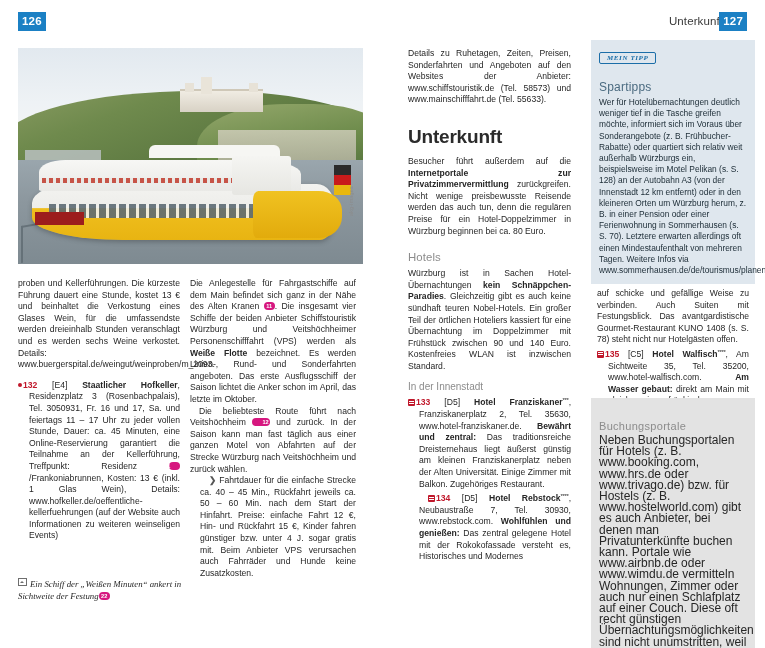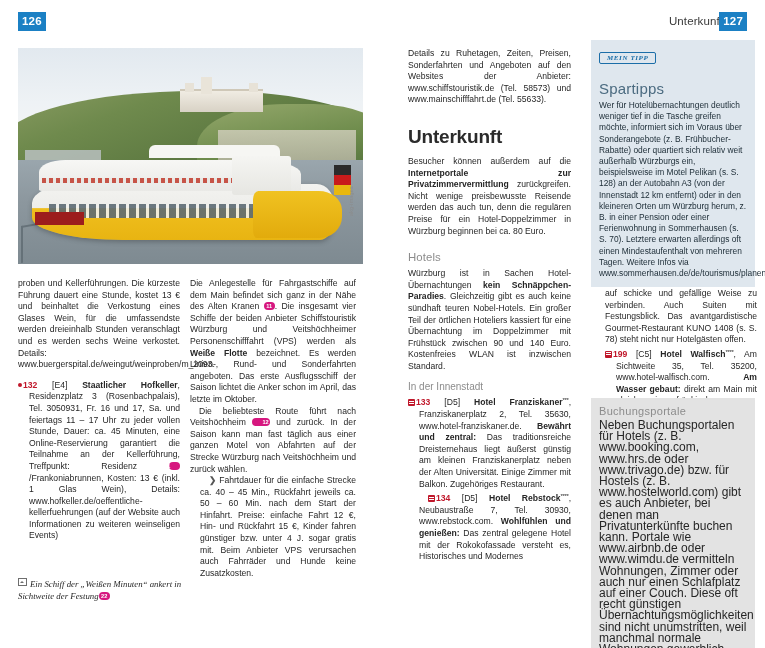--- a/index.html
+++ b/index.html
@@ -329,21 +329,21 @@
     color: #1b6ea8;
     font-family: "Liberation Serif", serif;
     font-style: italic;
     font-weight: 700;
     font-size: 7px;
     letter-spacing: .6px;
     margin-bottom: 16px;
   }
   .tipbox h3 {
     margin: 0 0 3px 0;
-    font-size: 15px;
+    font-size: 12px;
     font-weight: 400;
     color: #4b6b80;
     letter-spacing: .2px;
   }
   .tipbox p {
     margin: 0;
     font-size: 8.4px;
     line-height: 11.2px;
     color: #20303a;
     text-align: left;
@@ -353,41 +353,40 @@
   .bookbox {
     position: absolute;
     left: 591px;
     top: 398px;
     width: 164px;
     padding: 7px 8px 9px 8px;
     box-sizing: border-box;
     background: #e3e3e3;
   }
   .bookbox h3 {
-    margin: 0 0 3px 0;
+    margin: 15px 0 3px 0;
     font-size: 11px;
     font-weight: 400;
     color: #8c8c8c;
     letter-spacing: .3px;
   }
   .bookbox p {
     margin: 0;
     font-size: 12px;
     line-height: 11.2px;
     color: #262626;
     text-align: left;
     hyphens: auto;
   }
 
   .col4-free {
     position: absolute;
     left: 597px;
     top: 288px;
     width: 152px;
-    margin-left: 8px;
   }
   .col4-free p, .col4-free .entry {
     font-size: 8.6px;
     line-height: 11.6px;
   }
 </style>
 </head>
 <body>
 
 <div class="header-bar">
@@ -434,39 +433,39 @@
 <div class="col col2" style="top:278px;">
   <p class="noindent"><span>Die Anlegestelle für Fahrgastschiffe auf dem Main befindet sich ganz in der Nähe des Alten Kranen </span><span class="marker">11</span><span>. Die insgesamt vier Schiffe der beiden Anbieter Schiffstouristik Würzburg und Veitshöchheimer Personenschifffahrt (VPS) werden als </span><b>Weiße Flotte</b><span> bezeichnet. Es werden Linien-, Rund- und Sonderfahrten angeboten. Das erste Ausflugsschiff der Saison lichtet die Anker schon im April, das letzte im Oktober.</span></p>
   <p><span>Die beliebteste Route führt nach Veitshöchheim </span><span class="marker">12</span><span> und zurück. In der Saison kann man fast täglich aus einer ganzen Motel von Abfahrten auf der Strecke Würzburg nach Veitshöchheim und zurück wählen.</span></p>
   <p class="bullet"><span class="chev">❯</span><span>Fahrtdauer für die einfache Strecke ca. 40 – 45 Min., Rückfahrt jeweils ca. 50 – 60 Min. nach dem Start der Hinfahrt. Preise: einfache Fahrt 12 €, Hin- und Rückfahrt 15 €, Kinder fahren günstiger bzw. unter 4 J. sogar gratis mit. Beim Anbieter VPS verursachen auch Fahrräder und Hunde keine Zusatzkosten.</span></p>
 </div>
 
 <div class="col col3">
   <p class="noindent">Details zu Ruhetagen, Zeiten, Preisen, Sonderfahrten und Angeboten auf den Websites der Anbieter: www.schiffstouristik.de (Tel. 58573) und www.mainschifffahrt.de (Tel. 55633).</p>
   <div class="gap-l"></div>
   <h2 class="sec">Unterkunft</h2>
-  <p><span>Besucher können außerdem auf die </span><b>Internetportale zur Privatzimmervermittlung</b><span> zurückgreifen. Nicht wenige preisbewusste Reisende werden das auch tun, denn die regulären Preise für ein Hotel-Doppelzimmer in Würzburg beginnen bei ca. 80 Euro.</span></p>
+  <p><span>Besucher führt außerdem auf die </span><b>Internetportale zur Privatzimmervermittlung</b><span> zurückgreifen. Nicht wenige preisbewusste Reisende werden das auch tun, denn die regulären Preise für ein Hotel-Doppelzimmer in Würzburg beginnen bei ca. 80 Euro.</span></p>
   <div class="gap-m"></div>
   <h3 class="sub">Hotels</h3>
   <p class="noindent"><span>Würzburg ist in Sachen Hotel-Übernachtungen </span><b>kein Schnäppchen-Paradies</b><span>. Gleichzeitig gibt es auch keine sündhaft teuren Nobel-Hotels. Ein großer Teil der örtlichen Hoteliers kassiert für eine Übernachtung im Doppelzimmer mit Frühstück zwischen 90 und 140 Euro. Kostenfreies WLAN ist inzwischen Standard.</span></p>
   <div class="gap-s"></div>
   <h4 class="subsub">In der Innenstadt</h4>
 
   <p class="entry"><span class="hotel-ico"></span><span class="num-red">133</span> <span>[D5]</span> <b>Hotel Franziskaner</b><span class="stars">***</span><span>, Franziskanerplatz 2, Tel. 35630, www.hotel-franziskaner.de. </span><b>Bewährt und zentral:</b><span> Das traditionsreiche Dreisternehaus liegt äußerst günstig am kleinen Franziskanerplatz neben der Alten Universität. Einige Zimmer mit Balkon. Zugehöriges Restaurant.</span></p>
 
   <p class="entry"><span class="hotel-ico"></span><span class="num-red">134</span> <span>[D5]</span> <b>Hotel Rebstock</b><span class="stars">****</span><span>, Neubaustraße 7, Tel. 30930, www.rebstock.com. </span><b>Wohlfühlen und genießen:</b><span> Das zentral gelegene Hotel mit der Rokokofassade versteht es, Historisches und Modernes</span></p>
 </div>
 
 <div class="tipbox">
   <div class="tip-logo">MEIN TIPP</div>
   <h3>Spartipps</h3>
   <p>Wer für Hotelübernachtungen deutlich weniger tief in die Tasche greifen möchte, informiert sich im Voraus über Sonderangebote (z. B. Frühbucher-Rabatte) oder quartiert sich relativ weit außerhalb Würzburgs ein, beispielsweise im Motel Pelikan (s. S. 128) an der Autobahn A3 (von der Innenstadt 12 km entfernt) oder in den kleineren Orten um Würzburg herum, z. B. in einer Pension oder einer Ferienwohnung in Sommerhausen (s. S. 70). Letztere erwarten allerdings oft einen Mindestaufenthalt von mehreren Tagen. Weitere Infos via www.sommerhausen.de/de/tourismus/planen/uebernachten.</p>
 </div>
 
 <div class="col4-free">
   <p class="entry" style="padding-left:0;text-indent:0;">auf schicke und gefällige Weise zu verbinden. Auch Suiten mit Festungsblick. Das avantgardistische Gourmet-Restaurant KUNO 1408 (s. S. 78) steht nicht nur Hotelgästen offen.</p>
-  <p class="entry" style="margin-top:1px;"><span class="hotel-ico"></span><span class="num-red">199</span> <span>[C5]</span> <b>Hotel Walfisch</b><span class="stars">****</span><span>, Am Sichtweite 35, Tel. 35200, www.hotel-walfisch.com. </span><b>Am Wasser gebaut:</b><span> direkt am Main mit gleichnamigem fränkischen</span></p>
+  <p class="entry" style="margin-top:1px;"><span class="hotel-ico"></span><span class="num-red">135</span> <span>[C5]</span> <b>Hotel Walfisch</b><span class="stars">****</span><span>, Am Sichtweite 35, Tel. 35200, www.hotel-walfisch.com. </span><b>Am Wasser gebaut:</b><span> direkt am Main mit gleichnamigem fränkischen</span></p>
 </div>
 
 <div class="bookbox">
   <h3>Buchungsportale</h3>
   <p>Neben Buchungsportalen für Hotels (z. B. www.booking.com, www.hrs.de oder www.trivago.de) bzw. für Hostels (z. B. www.hostelworld.com) gibt es auch Anbieter, bei denen man Privatunterkünfte buchen kann. Portale wie www.airbnb.de oder www.wimdu.de vermitteln Wohnungen, Zimmer oder auch nur einen Schlafplatz auf einer Couch. Diese oft recht günstigen Übernachtungsmöglichkeiten sind nicht unumstritten, weil manchmal normale Wohnungen gewerblich missbraucht werden. Einige Städte greifen deshalb regulierend ein.</p>
 </div>
 
 </body></html>

